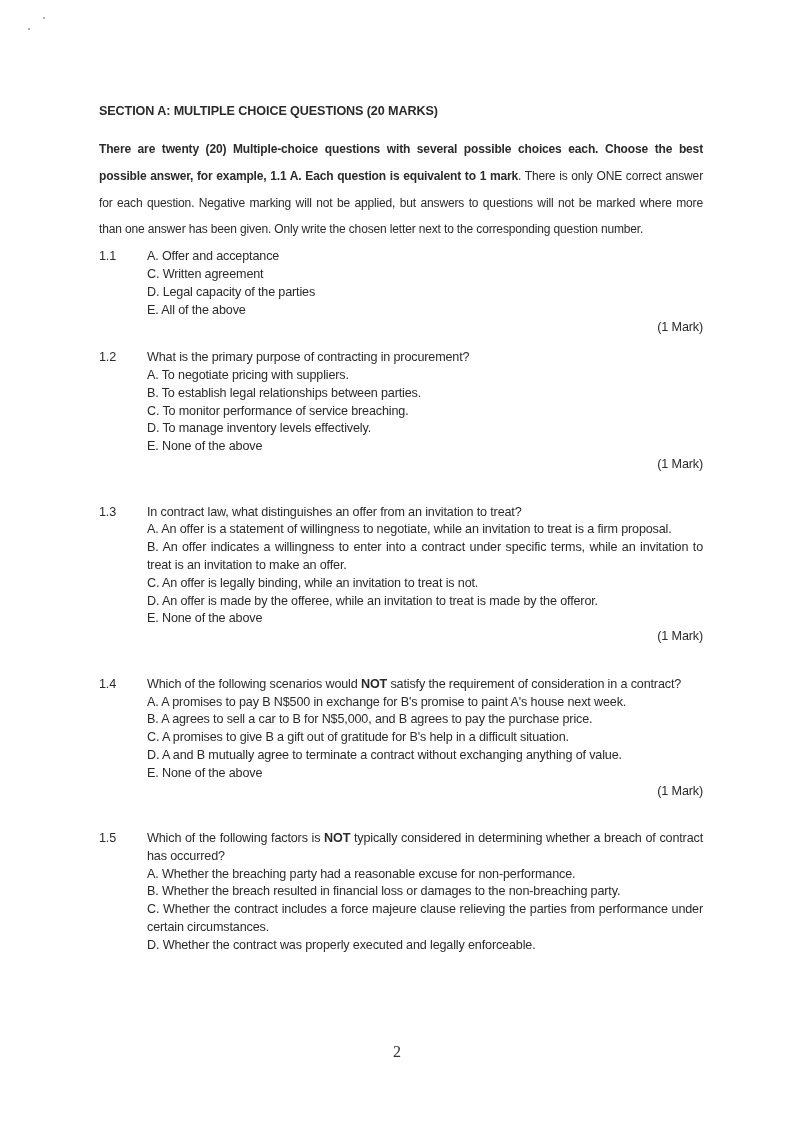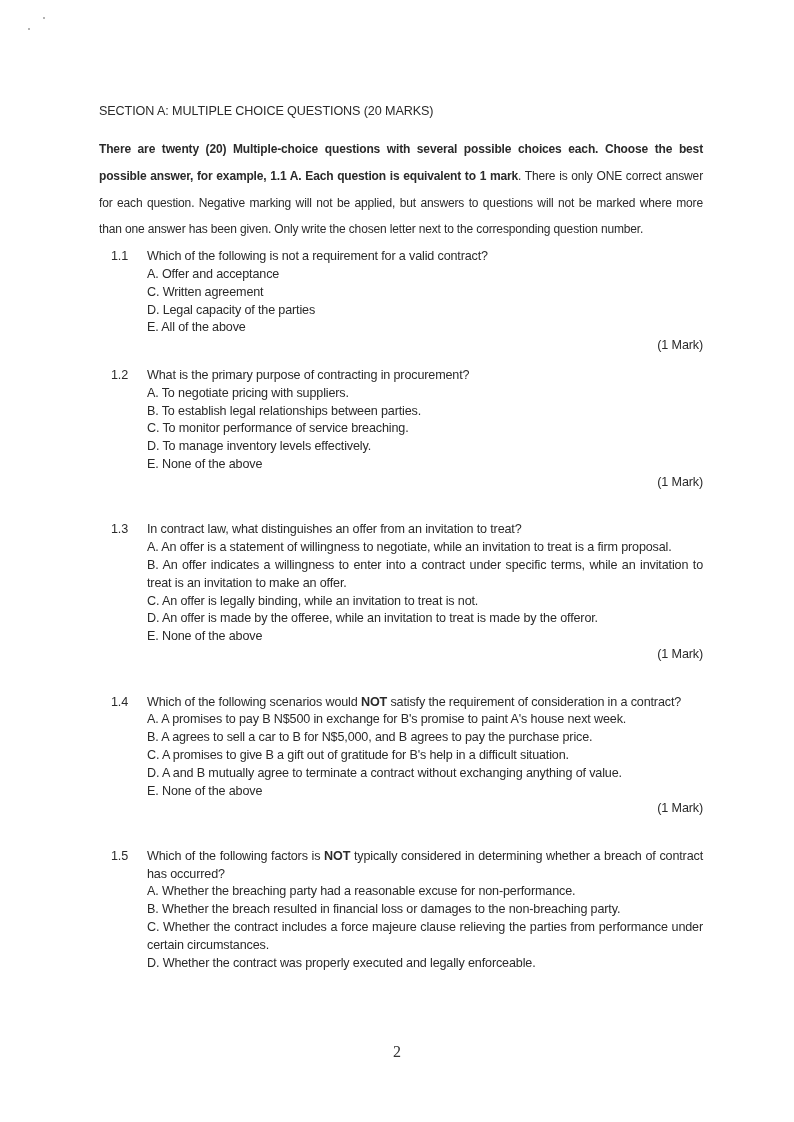--- a/index.html
+++ b/index.html
@@ -1,46 +1,45 @@
 <!DOCTYPE html>
 <html><head>
 <meta charset="utf-8">
 <style>
   html, body { margin: 0; padding: 0; background: #ffffff; }
   body { width: 794px; height: 1122px; position: relative; overflow: hidden;
          font-family: "Liberation Sans", "DejaVu Sans", sans-serif; color: #2a2a2a; }
   .speck { position: absolute; width: 2px; height: 2px; background: #9a9a9a; border-radius: 1px; }
   .page { position: absolute; left: 99px; top: 102px; width: 604px; }
-  .section-title { font-weight: normal; font-size: 12.6px; line-height: 18px; height: 18px; margin: 0; letter-spacing: -0.1px; }
+  .section-title { font-weight: bold; font-size: 12.6px; line-height: 18px; height: 18px; margin: 0; letter-spacing: -0.1px; }
   .q-heading { font-weight: bold; font-size: 12.6px; line-height: 18px; height: 18px; margin-top: 9px; text-decoration: underline; }
   .intro { margin-top: 16px; font-size: 12px; line-height: 26.8px; text-align: justify; letter-spacing: -0.15px; }
   .intro b { font-weight: bold; }
   .question { position: relative; margin-top: 12px; font-size: 12.6px; line-height: 17.8px; letter-spacing: -0.15px; }
-  .qnum { position: absolute; left: 12px; top: 0; width: 40px; }
+  .qnum { position: absolute; left: 0; top: 0; width: 40px; }
   .qbody { margin-left: 48px; text-align: justify; }
   .opt { display: block; }
   .mark { text-align: right; font-weight: normal; font-size: 12.6px; line-height: 17.8px; }
   .gap { height: 17.8px; }
   .page-number { position: absolute; left: 0; width: 794px; top: 1043px; text-align: center;
                  font-family: "Liberation Serif", "DejaVu Serif", serif; font-size: 16px; color: #333; }
 </style>
 </head>
 <body>
 
 <div class="speck" style="left:43px;top:17px;"></div>
 <div class="speck" style="left:28px;top:28px;"></div>
 
 <div class="page">
   <div class="section-title">SECTION A: MULTIPLE CHOICE QUESTIONS (20 MARKS)</div>
   <div class="intro"><b>There are twenty (20) Multiple-choice questions with several possible choices each. Choose the best possible answer, for example, 1.1 A. Each question is equivalent to 1 mark</b><span>. There is only ONE correct answer for each question.  Negative marking will not be applied, but answers to questions will not be marked where more than one answer has been given. Only write the chosen letter next to the corresponding question number.</span></div>
 
   <div class="question" style="margin-top:5px;">
     <div class="qnum">1.1</div>
     <div class="qbody">
-      <div><span>Which of the following is not a requirement for a valid contract?</span><b></b><span></span></div>
       <span class="opt">A. Offer and acceptance</span>
       <span class="opt">C. Written agreement</span>
       <span class="opt">D. Legal capacity of the parties</span>
       <span class="opt">E. All of the above</span>
     </div>
     <div class="mark">(1 Mark)</div>
   </div>
 
   <div class="question">
     <div class="qnum">1.2</div>

